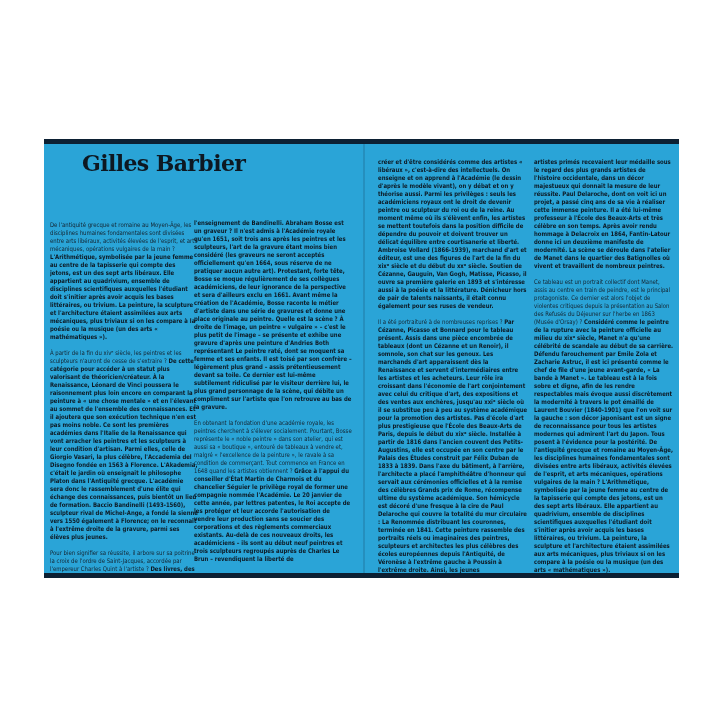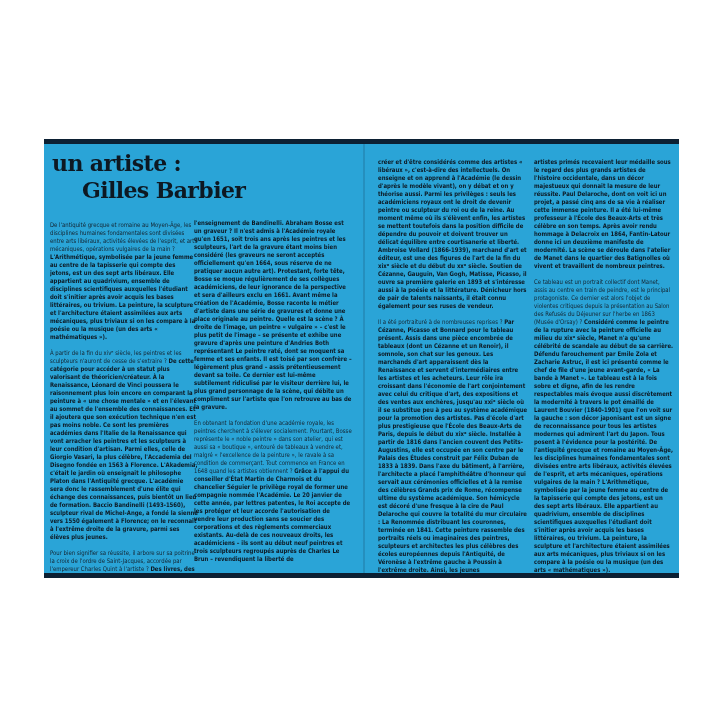--- a/index.html
+++ b/index.html
@@ -42,21 +42,20 @@
   .col3{left:334px;top:14px;width:176px;height:415px}
   .col4{left:490px;top:14px;width:164px;height:415px}
 </style>
 </head>
 <body>
 
 <div class="spread">
   <div class="fold"></div>
 
   <h1 class="title">
-    <span class="t1">un artiste :</span>
     <span class="t2">Gilles Barbier</span>
   </h1>
 
   <div class="col col1">
       <p class="para"><span class="r">De l'antiquité grecque et romaine au Moyen-Âge, les disciplines humaines fondamentales sont divisées entre arts libéraux, activités élevées de l'esprit, et arts mécaniques, opérations vulgaires de la main ?</span></p>
       <p class="para"><span class="b">L'Arithmétique, symbolisée par la jeune femme au centre de la tapisserie qui compte des jetons, est un des sept arts libéraux. Elle appartient au quadrivium, ensemble de disciplines scientifiques auxquelles l'étudiant doit s'initier après avoir acquis les bases littéraires, ou trivium. La peinture, la sculpture et l'architecture étaient assimilées aux arts mécaniques, plus triviaux si on les compare à la poésie ou la musique (un des arts « mathématiques »).</span></p>
       <p class="para gap"><span class="r">À partir de la fin du xivᵉ siècle, les peintres et les sculpteurs n'auront de cesse de s'extraire ? </span><span class="b">De cette catégorie pour accéder à un statut plus valorisant de théoricien/créateur. À la Renaissance, Léonard de Vinci poussera le raisonnement plus loin encore en comparant la peinture à « une chose mentale » et en l'élevant au sommet de l'ensemble des connaissances. Et il ajoutera que son exécution technique n'en est pas moins noble. Ce sont les premières académies dans l'Italie de la Renaissance qui vont arracher les peintres et les sculpteurs à leur condition d'artisan. Parmi elles, celle de Giorgio Vasari, la plus célèbre, l'Accademia del Disegno fondée en 1563 à Florence. L'Akademia, c'était le jardin où enseignait le philosophe Platon dans l'Antiquité grecque. L'académie sera donc le rassemblement d'une élite qui échange des connaissances, puis bientôt un lieu de formation. Baccio Bandinelli (1493-1560), sculpteur rival de Michel-Ange, a fondé la sienne vers 1550 également à Florence; on le reconnaît à l'extrême droite de la gravure, parmi ses élèves plus jeunes.</span></p>
       <p class="para gap"><span class="r">Pour bien signifier sa réussite, il arbore sur sa poitrine la croix de l'ordre de Saint-Jacques, accordée par l'empereur Charles Quint à l'artiste ? </span><span class="b">Des livres, des antiquités, des squelettes, autant d'objets qui attestent le caractère intellectuel et élevé de</span></p>
     </div>
   <div class="col col2">

